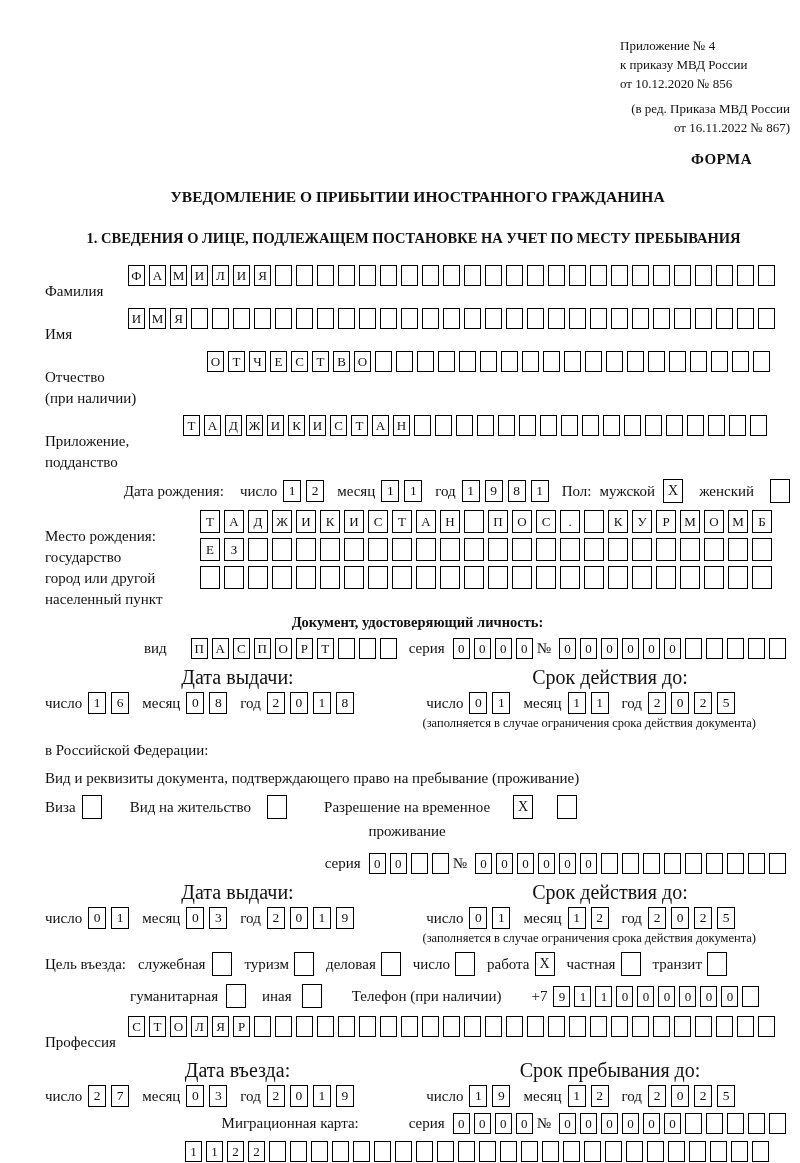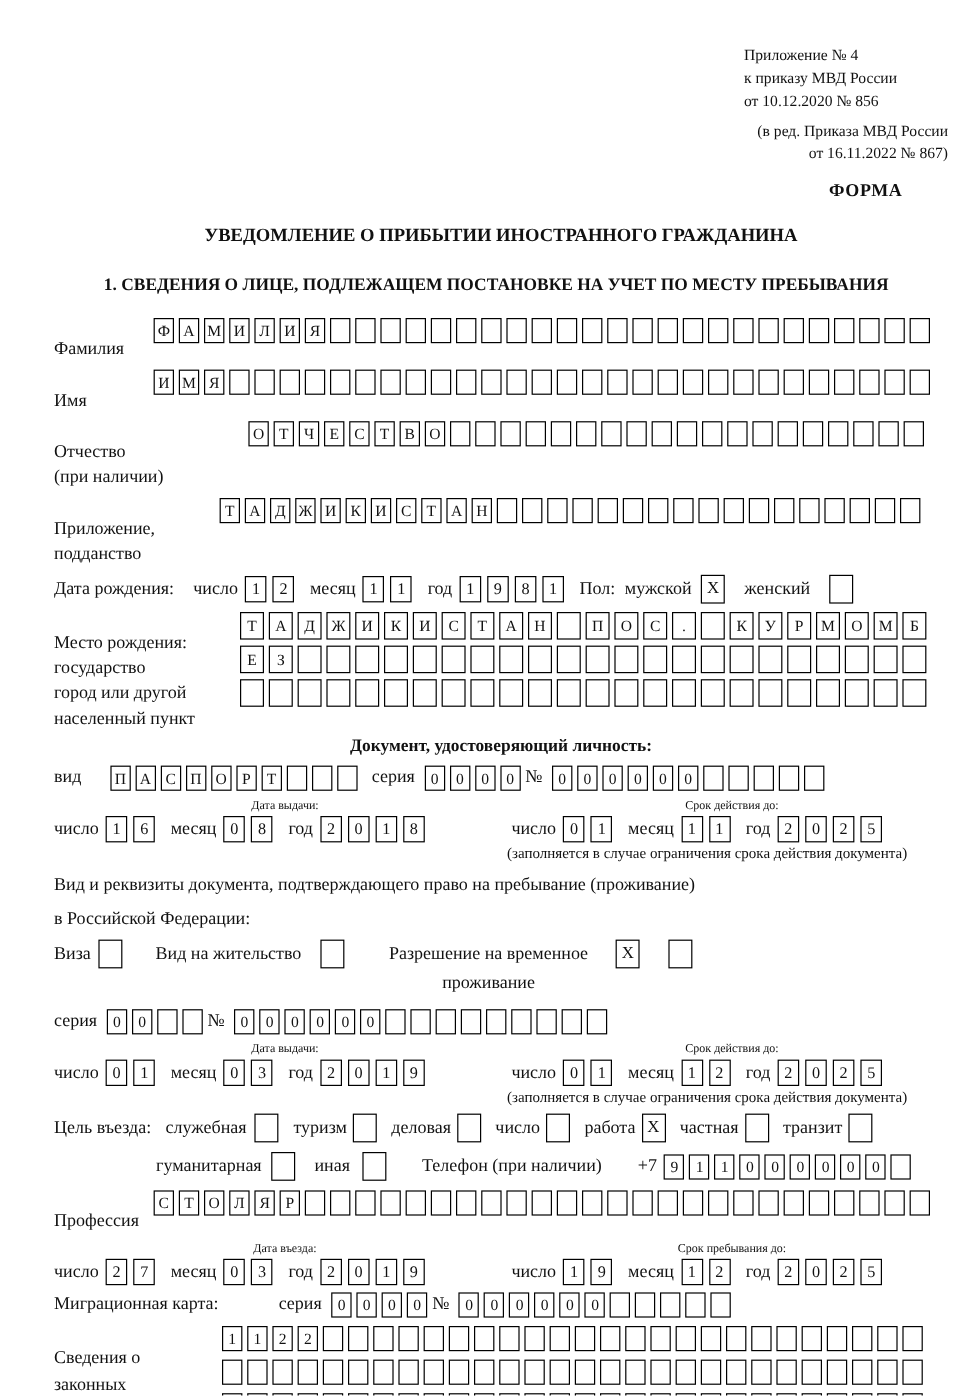--- a/index.html
+++ b/index.html
@@ -28,34 +28,34 @@
   .big .bx{width:20px;height:23px;margin-right:4px;}
   .dbox .bx{width:18px;height:22px;margin-right:5px;font-size:13.5px;}
   .cbx .bx{width:20px;height:24px;margin-right:0;font-size:14px;}
 
   .mt18{margin-top:18px;}
   .w83{width:83px;}
   .w162{width:162px;}
   .w138{width:138px;}
 
   
-  .inlrow{display:flex;align-items:center;margin-bottom:7px;font-size:15px;}
+  .inlrow{display:flex;align-items:center;margin-bottom:7px;font-size:15px;justify-content:flex-end;}
   .inlrow .gap{width:8px;flex:none;}
   .dgrp{display:inline-flex;align-items:center;}
   .dgrp .flbl{margin-right:6px;}
   .dgrp .boxrow{margin-right:8px;}
 
   
   .bp{display:flex;margin-bottom:2px;}
   .bp .lblcol{width:155px;}
   .bp .boxcol .boxrow{margin-bottom:5px;display:flex;}
 
   .docheading{font-weight:bold;font-size:14.5px;text-align:center;margin:4px 0 7px 0;}
 
-  .dhead{display:flex;font-size:10px;margin:4px 0 3px 0;}
+  .dhead{display:flex;font-size:20px;margin:4px 0 3px 0;}
   .dhead .h1{width:385px;text-align:center;}
   .dhead .h2{flex:1;text-align:center;}
   .daterow{display:flex;justify-content:space-between;padding-right:42px;margin-bottom:2px;}
   .fnote{font-size:12.5px;text-align:right;padding-right:34px;margin-bottom:6px;}
 
   .para{font-size:15px;line-height:26px;margin-bottom:2px;}
 
   .optrow{display:flex;align-items:flex-start;margin:4px 0 10px 0;font-size:15px;}
   .opt{display:flex;align-items:flex-start;}
   .opt .optlbl{line-height:24px;}
@@ -453,22 +453,22 @@
       <span class="boxrow dbox">
           <span class="bx">2</span>
           <span class="bx">0</span>
           <span class="bx">2</span>
           <span class="bx">5</span>
         </span>
     </span>
   </div>
   <div class="fnote">(заполняется в случае ограничения срока действия документа)</div>
 
+  <div class="para">в Российской Федерации:</div>
   <div class="para">Вид и реквизиты документа, подтверждающего право на пребывание (проживание)</div>
-  <div class="para">в Российской Федерации:</div>
 
   <div class="optrow">
     <div class="opt">
       <span class="optlbl">Виза</span>
       <span class="boxrow cbx" style="margin-left:6px;">
           <span class="bx"></span>
         </span>
     </div>
     <div class="opt" style="margin-left:28px;">
       <span class="optlbl">Вид на жительство</span>

